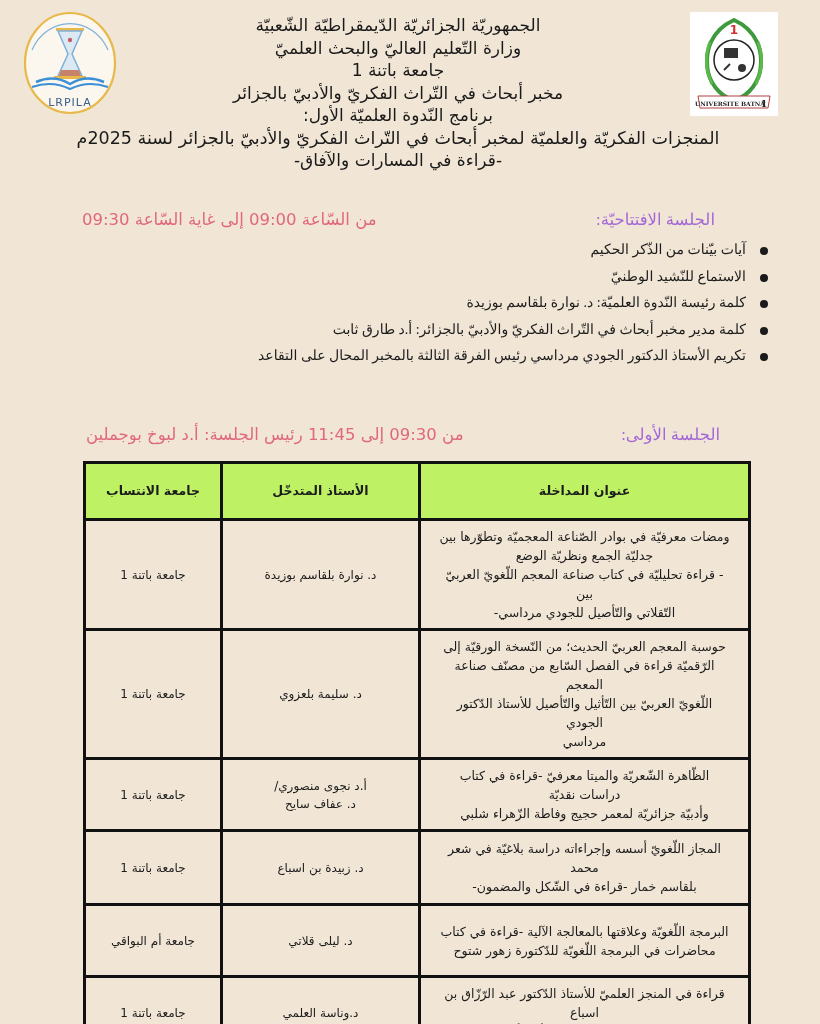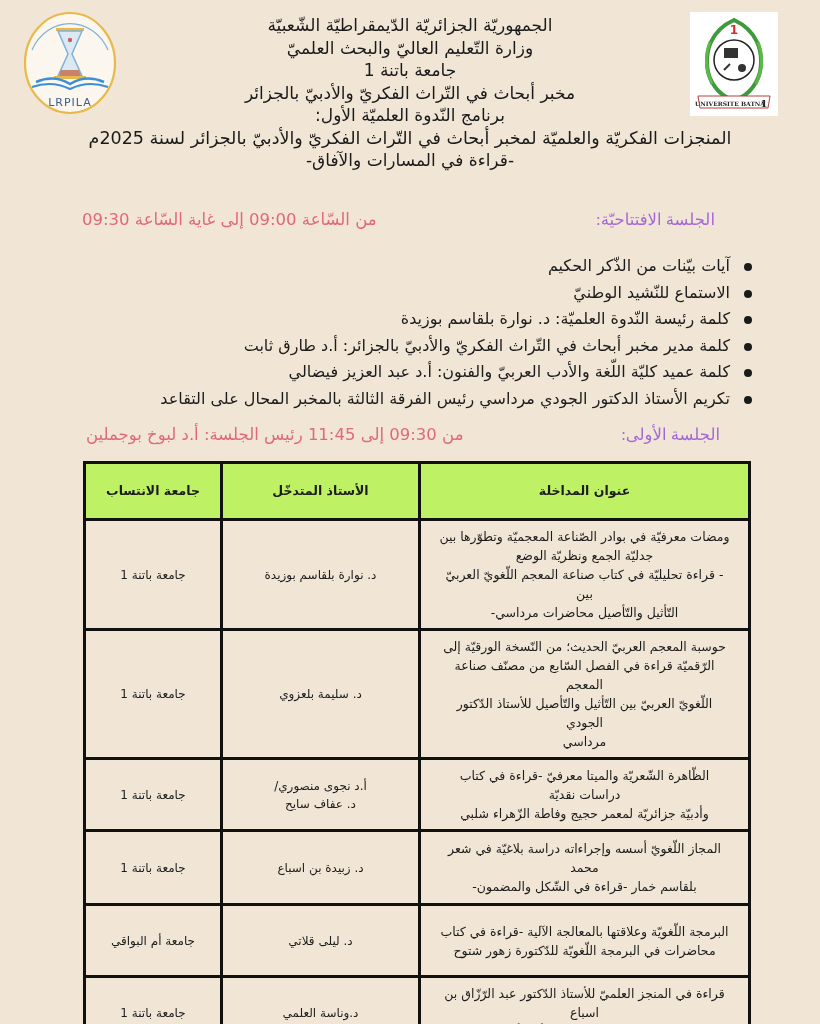--- a/index.html
+++ b/index.html
@@ -25,21 +25,21 @@
     .logo-right {
       position: absolute;
       left: 690px;
       top: 12px;
       width: 88px;
       height: 104px;
       background: #ffffff;
     }
     .header {
       position: absolute;
-      left: 80px;
+      left: 68px;
       width: 660px;
       top: 14px;
       text-align: center;
       direction: rtl;
     }
     .header .line {
       font-size: 17px;
       line-height: 22.5px;
       color: #1a1a1a;
       white-space: nowrap;
@@ -59,24 +59,25 @@
     }
     .session-time {
       color: #e0677d;
     }
     .bullets {
       position: absolute;
       right: 50px;
       top: 237px;
       direction: rtl;
       list-style: none;
-      margin: 16px;
+      margin: 0;
       padding: 0;
-      font-size: 16px;
+      font-size: 14px;
       line-height: 26.5px;
+      font-family: Liberation Serif, serif;
     }
     .bullets li {
       position: relative;
       padding-right: 24px;
       white-space: nowrap;
     }
     .bullets li .dot {
       position: absolute;
       right: 2px;
       top: 10px;
@@ -166,21 +167,20 @@
 </div>
 <div class="session-row" style="left:82px; top:210px;">
   <span class="session-time">من السّاعة 09:00 إلى غاية السّاعة 09:30</span>
 </div>
 
 <ul class="bullets">
   <li><span class="dot"></span><span>آيات بيّنات من الذّكر الحكيم</span></li>
   <li><span class="dot"></span><span>الاستماع للنّشيد الوطنيّ</span></li>
   <li><span class="dot"></span><span>كلمة رئيسة النّدوة العلميّة: د. نوارة بلقاسم بوزيدة</span></li>
   <li><span class="dot"></span><span>كلمة مدير مخبر أبحاث في التّراث الفكريّ والأدبيّ بالجزائر: أ.د طارق ثابت</span></li>
-  <li><span class="dot"></span><span>كلمة عميد كليّة اللّغة والأدب العربيّ والفنون: أ.د عبد العزيز فيضالي</span></li>
   <li><span class="dot"></span><span>تكريم الأستاذ الدكتور الجودي مرداسي رئيس الفرقة الثالثة بالمخبر المحال على التقاعد</span></li>
 </ul>
 
 <div class="session-row" style="right:100px; top:425px;text-align:center;">
   <span class="session-label">الجلسة الأولى:</span>
 </div>
 <div class="session-row" style="left:86px; top:425px;">
   <span class="session-time">من 09:30 إلى 11:45 رئيس الجلسة: أ.د لبوخ بوجملين</span>
 </div>
 
@@ -196,21 +196,21 @@
       <th>الأستاذ المتدخّل</th>
       <th>جامعة الانتساب</th>
     </tr>
   </thead>
   <tbody>
     <tr style="height:107px;">
       <td class="title">
         <div>ومضات معرفيّة في بوادر الصّناعة المعجميّة وتطوّرها بين</div>
         <div>جدليّة الجمع ونظريّة الوضع</div>
         <div>- قراءة تحليليّة في كتاب صناعة المعجم اللّغويّ العربيّ بين</div>
-        <div>التّأثيل والتّأصيل محاضرات مرداسي-</div>
+        <div>التّقلاتي والتّأصيل للجودي مرداسي-</div>
       </td>
       <td>
         <div>د. نوارة بلقاسم بوزيدة</div>
       </td>
       <td>جامعة باتنة 1</td>
     </tr>
     <tr style="height:107px;">
       <td class="title">
         <div>حوسبة المعجم العربيّ الحديث؛ من النّسخة الورقيّة إلى</div>
         <div>الرّقميّة قراءة في الفصل السّابع من مصنّف صناعة المعجم</div>

